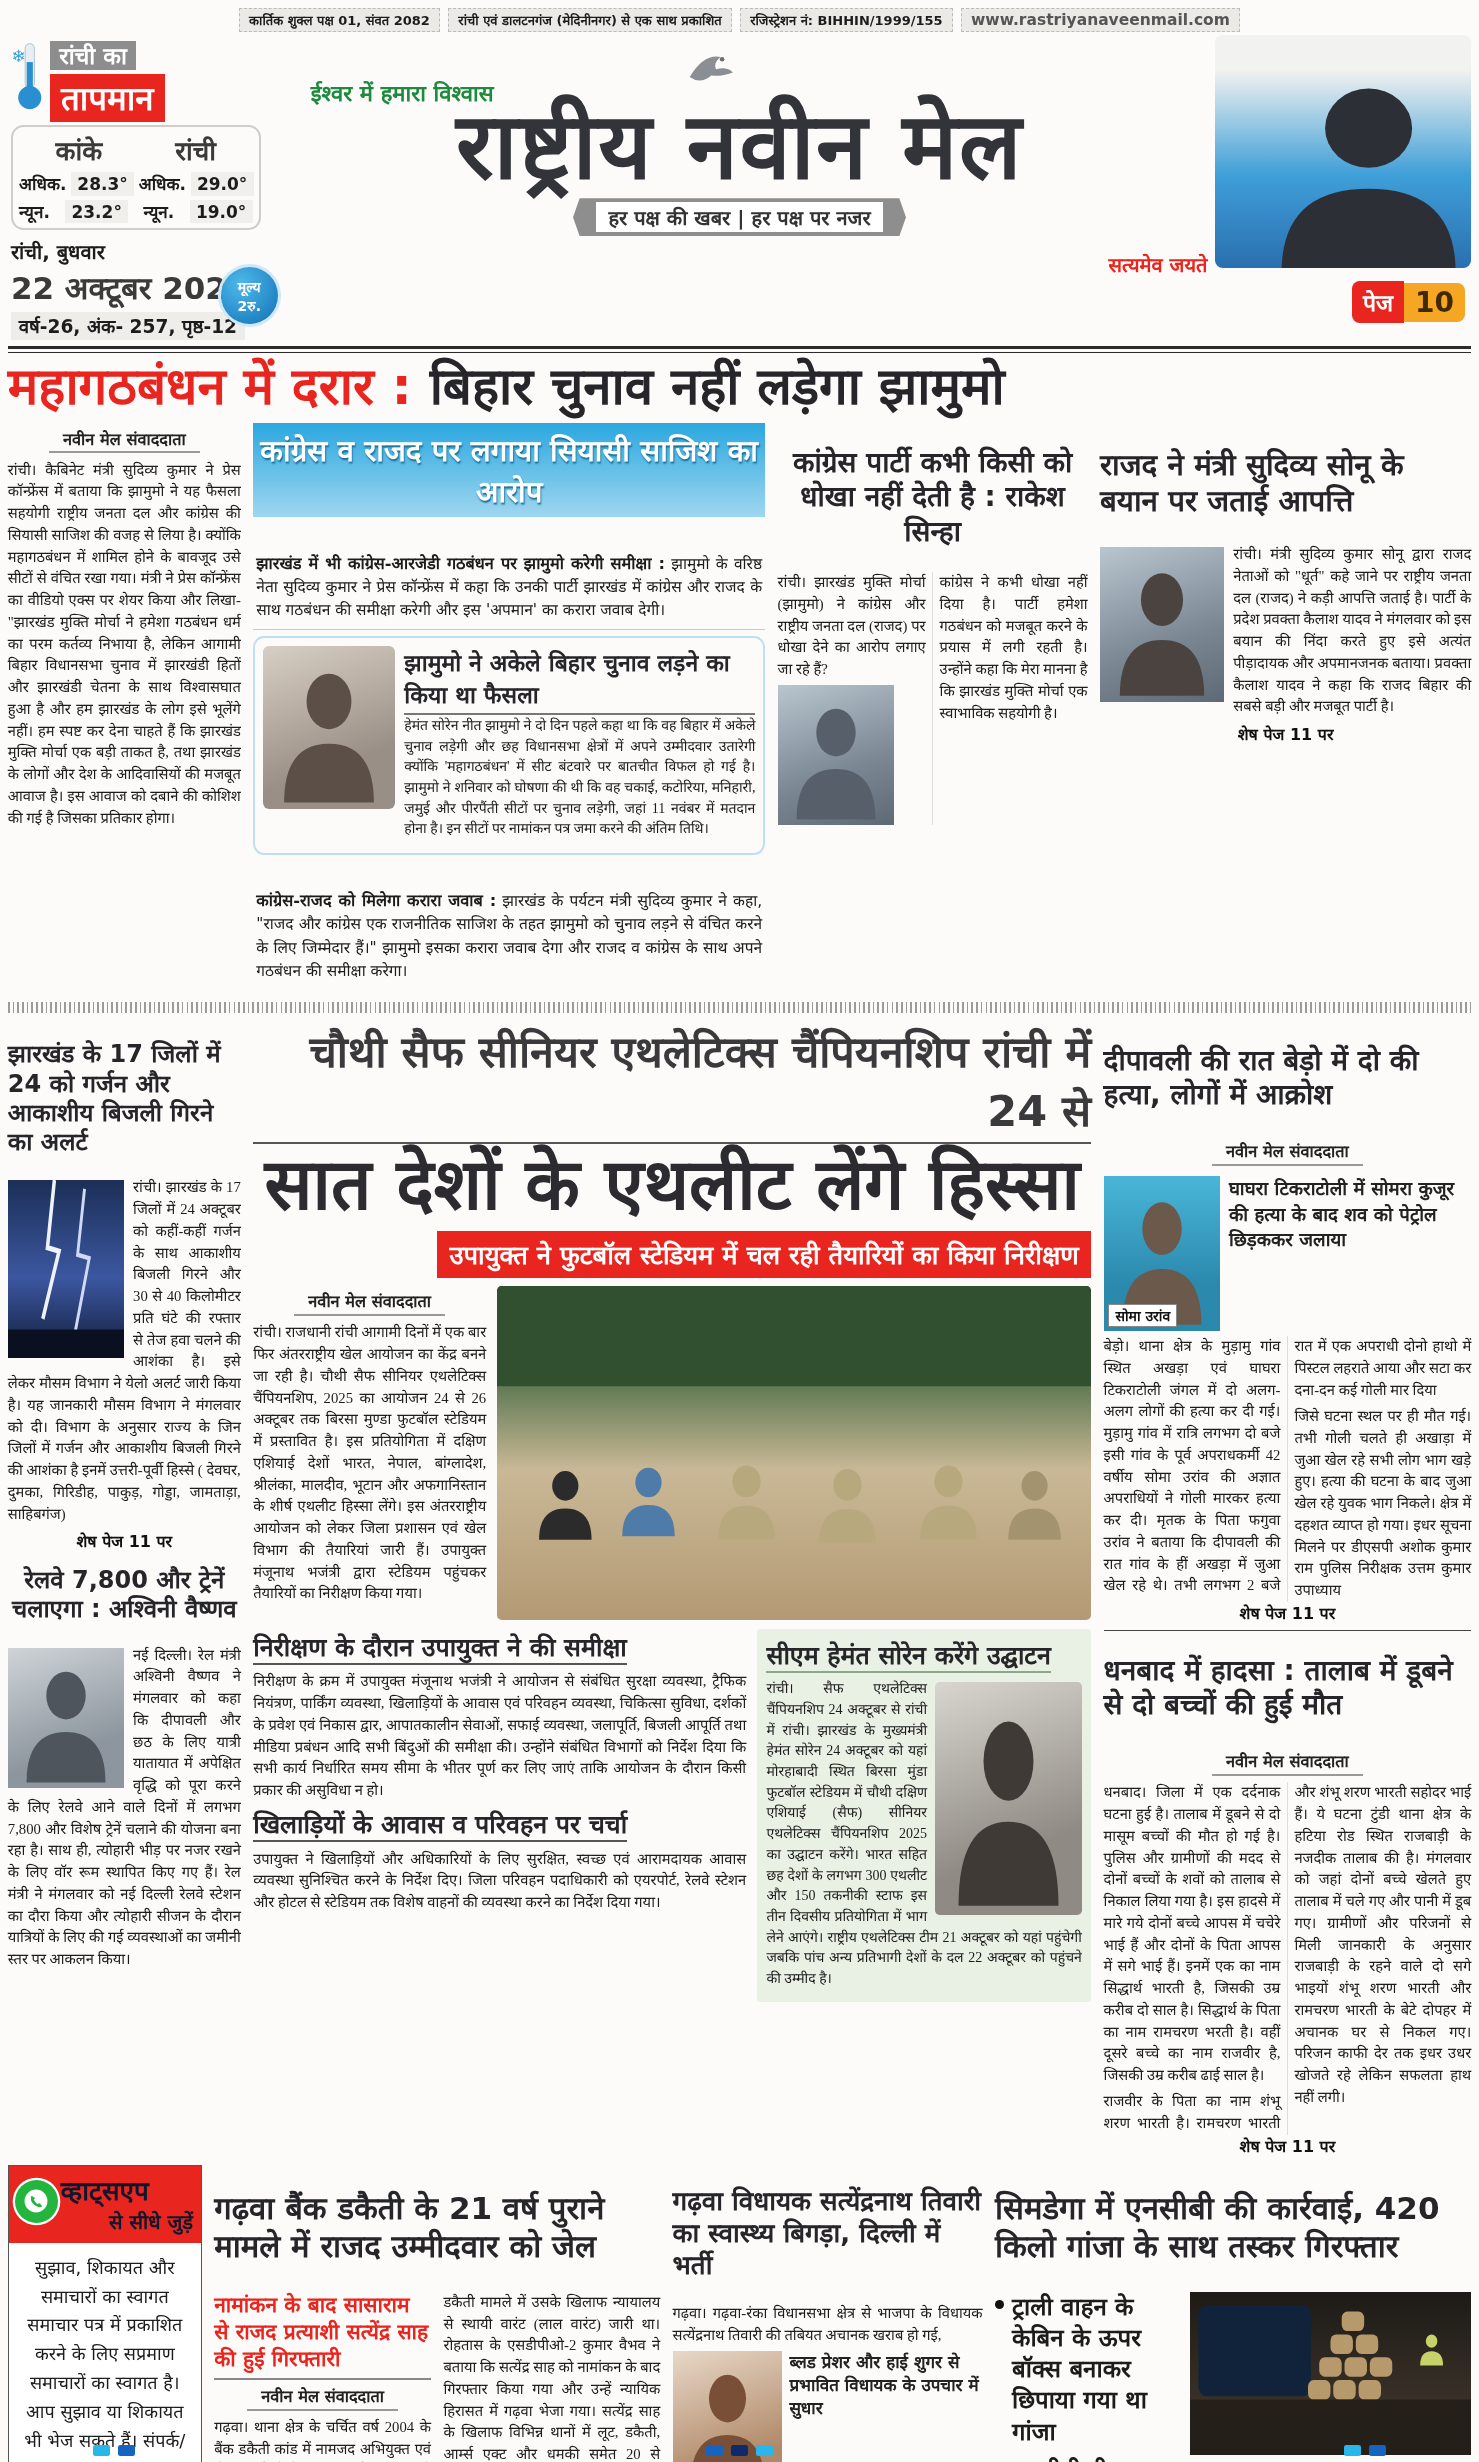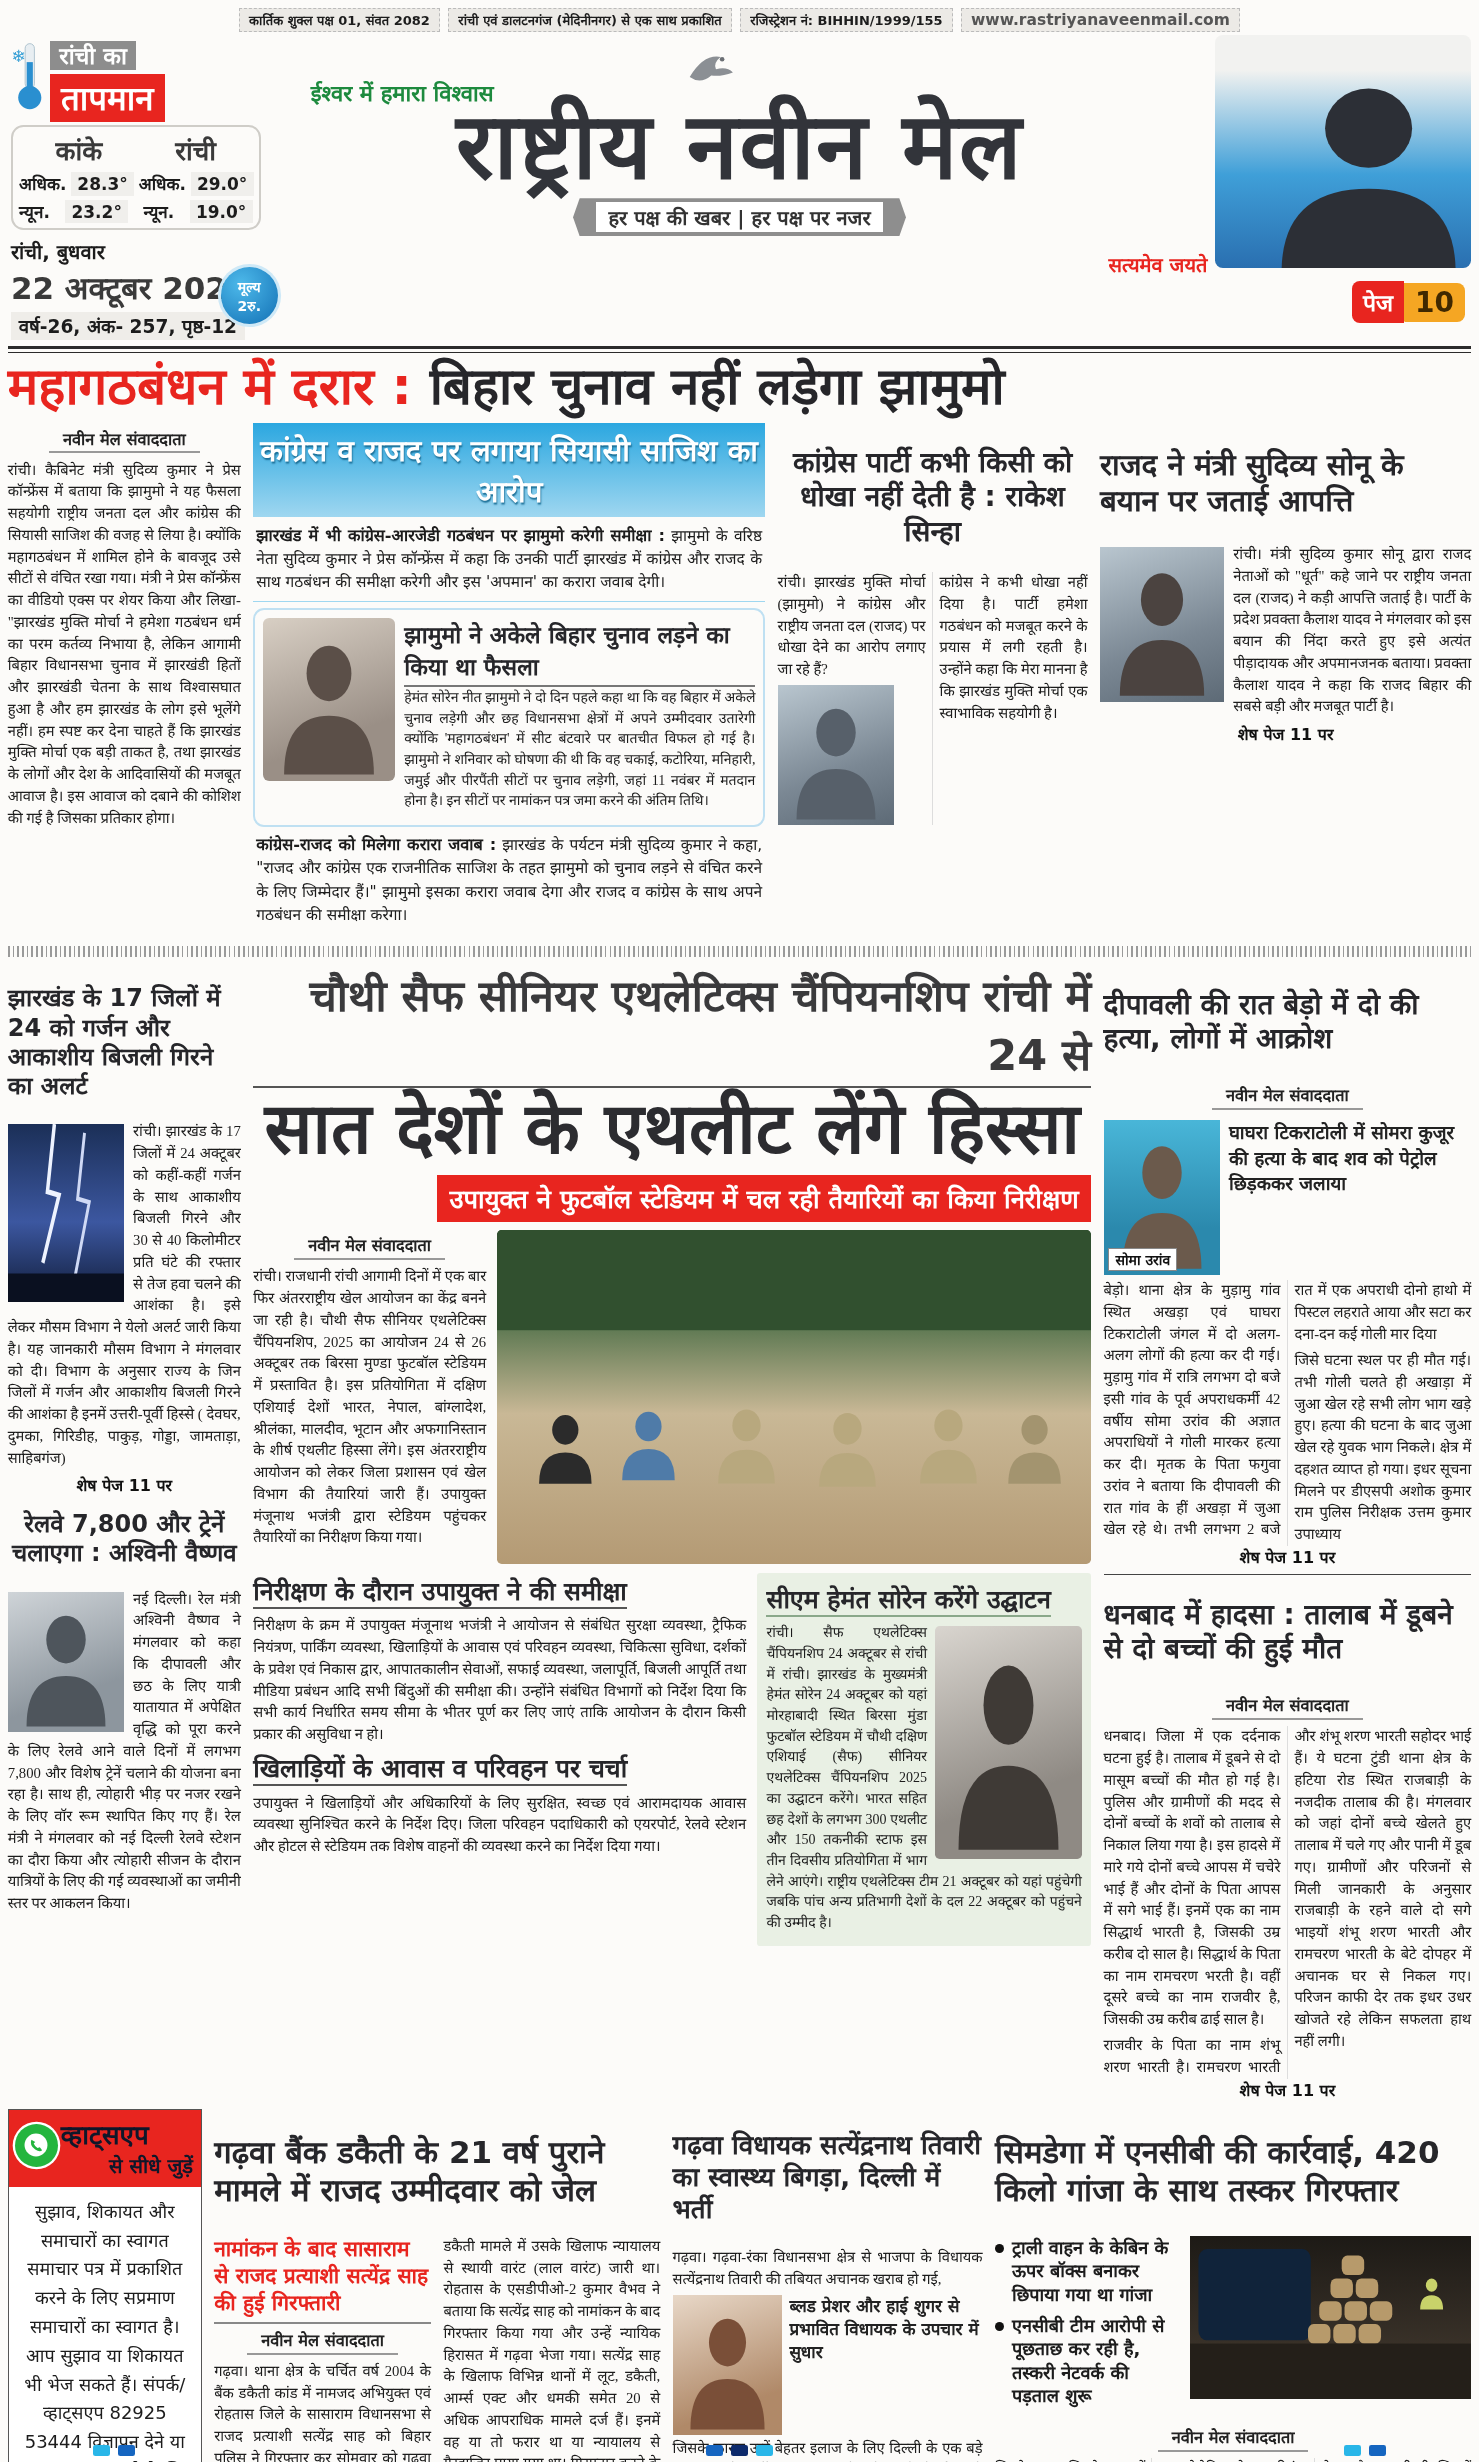--- a/index.html
+++ b/index.html
@@ -46,21 +46,21 @@
   .page-badge .l{background:#e8251f;color:#fff;font-weight:bold;font-size:23px;padding:4.7px 11px;border-radius:7.8px 0 0 7.8px;}
   .page-badge .n{background:#f5a623;color:#402800;font-weight:bold;font-size:28px;padding:3.1px 11px;border-radius:0 7.8px 7.8px 1.6px;}
   .double-rule{border-top:3.1px solid #2b2b2b;border-bottom:1.6px solid #2b2b2b;height:3.1px;margin:3.1px 0 6.2px;}
   
   .lead-head{font-size:51px;line-height:1.1;font-weight:bold;margin:1.6px 0 7.8px;}
   .lead-head .red{color:#e8251f;}
   .lead-head .blk{color:#26262a;}
   .lead-grid{display:grid;grid-template-columns:233px 512px 310px 1fr;gap:12.4px;}
   .blue-banner{background:linear-gradient(180deg,#2ba7e0,#9fd7f0);color:#fff;font-weight:bold;font-size:29.5px;
                text-align:center;padding:6.2px 4.7px;text-shadow:0.8px 1.6px 1.6px #1a6e96;}
-  .review-note{font-size:15.5px;line-height:1.5;padding:6.2px 3.1px;border-bottom:1.6px solid #9fd7f0;text-align:justify;}
+  .review-note{font-size:15.5px;line-height:1.5;padding:6.2px 3.1px;border-bottom:1.6px solid #9fd7f0;text-align:justify;margin-top:28px;}
   .review-note b{font-size:17px;}
   .framed{border:2.3px solid #bfe0f2;border-radius:11px;padding:7.8px;margin-top:6.2px;display:flex;gap:9.3px;}
   .framed .ph{width:132px;height:163px;flex:none;border-radius:6.2px;}
   .box-head{font-weight:bold;font-size:23px;border-bottom:2.3px solid #777;padding-bottom:3.1px;margin-bottom:1px;color:#26262a;}
   .note-strong b{font-size:16.3px;}
   .two-col{columns:2;column-gap:14px;column-rule:0.8px solid #ddd;}
   .story-head{font-weight:bold;color:#26262a;line-height:1.22;}
   .ph{background:linear-gradient(160deg,#b9c6cf,#7b8894 60%,#5d6a76);position:relative;overflow:hidden;}
   .ph svg{position:absolute;inset:0;width:100%;height:100%;}
   .ph .cap{position:absolute;left:4.7px;bottom:4.7px;background:#fff;border:0.8px solid #888;color:#111;
@@ -86,21 +86,21 @@
   .wa-box{border:1.6px solid #555;background:#fff;}
   .wa-head{background:#e8251f;color:#0f172a;padding:6.2px 7.8px 7.8px;position:relative;}
   .wa-head .t1{font-size:26px;font-weight:bold;display:block;text-align:center;}
   .wa-head .t2{font-size:20px;font-weight:bold;display:block;text-align:right;}
   .wa-icon{position:absolute;left:6.2px;top:14px;width:43px;height:43px;border-radius:50%;background:#24b53e;
            display:flex;align-items:center;justify-content:center;box-shadow:0 0 0 2.3px #fff;}
   .wa-body{font-size:18px;font-weight:500;text-align:center;line-height:1.6;padding:11px 7.8px;}
   .red-sub{color:#e8251f;font-weight:bold;font-size:21px;line-height:1.3;border-bottom:2.3px solid #888;padding-bottom:4.7px;}
   .jail-cols{display:flex;gap:12.4px;}
   .jail-cols>div{flex:1;}
-  .bullets li{font-weight:bold;font-size:18px;margin-bottom:7.8px;line-height:1.3;list-style:none;position:relative;padding-left:17px;}
+  .bullets li{font-weight:bold;font-size:24px;margin-bottom:7.8px;line-height:1.3;list-style:none;position:relative;padding-left:17px;}
   .bullets li::before{content:"";position:absolute;left:0;top:7.8px;width:9.3px;height:9.3px;border-radius:50%;background:#111;}
   .bullets{margin:0;padding:0;}
   .ncb-top{display:flex;gap:9.3px;margin:6.2px 0;}
   .three-col{columns:3;column-gap:12.4px;column-rule:0.8px solid #ddd;}
   
   .pager{position:absolute;bottom:6.2px;left:0;right:0;display:flex;justify-content:space-between;padding:0 93px;}
   .pager .grp{display:flex;gap:7.8px;}
   .dot{width:17px;height:11px;border-radius:2.3px;}
   .c1{background:#29b6e8;} .c2{background:#1565c0;} .c3{background:#0d2a6b;}
   .thin-rule{border-top:1.6px solid #444;margin:6.2px 0;}

